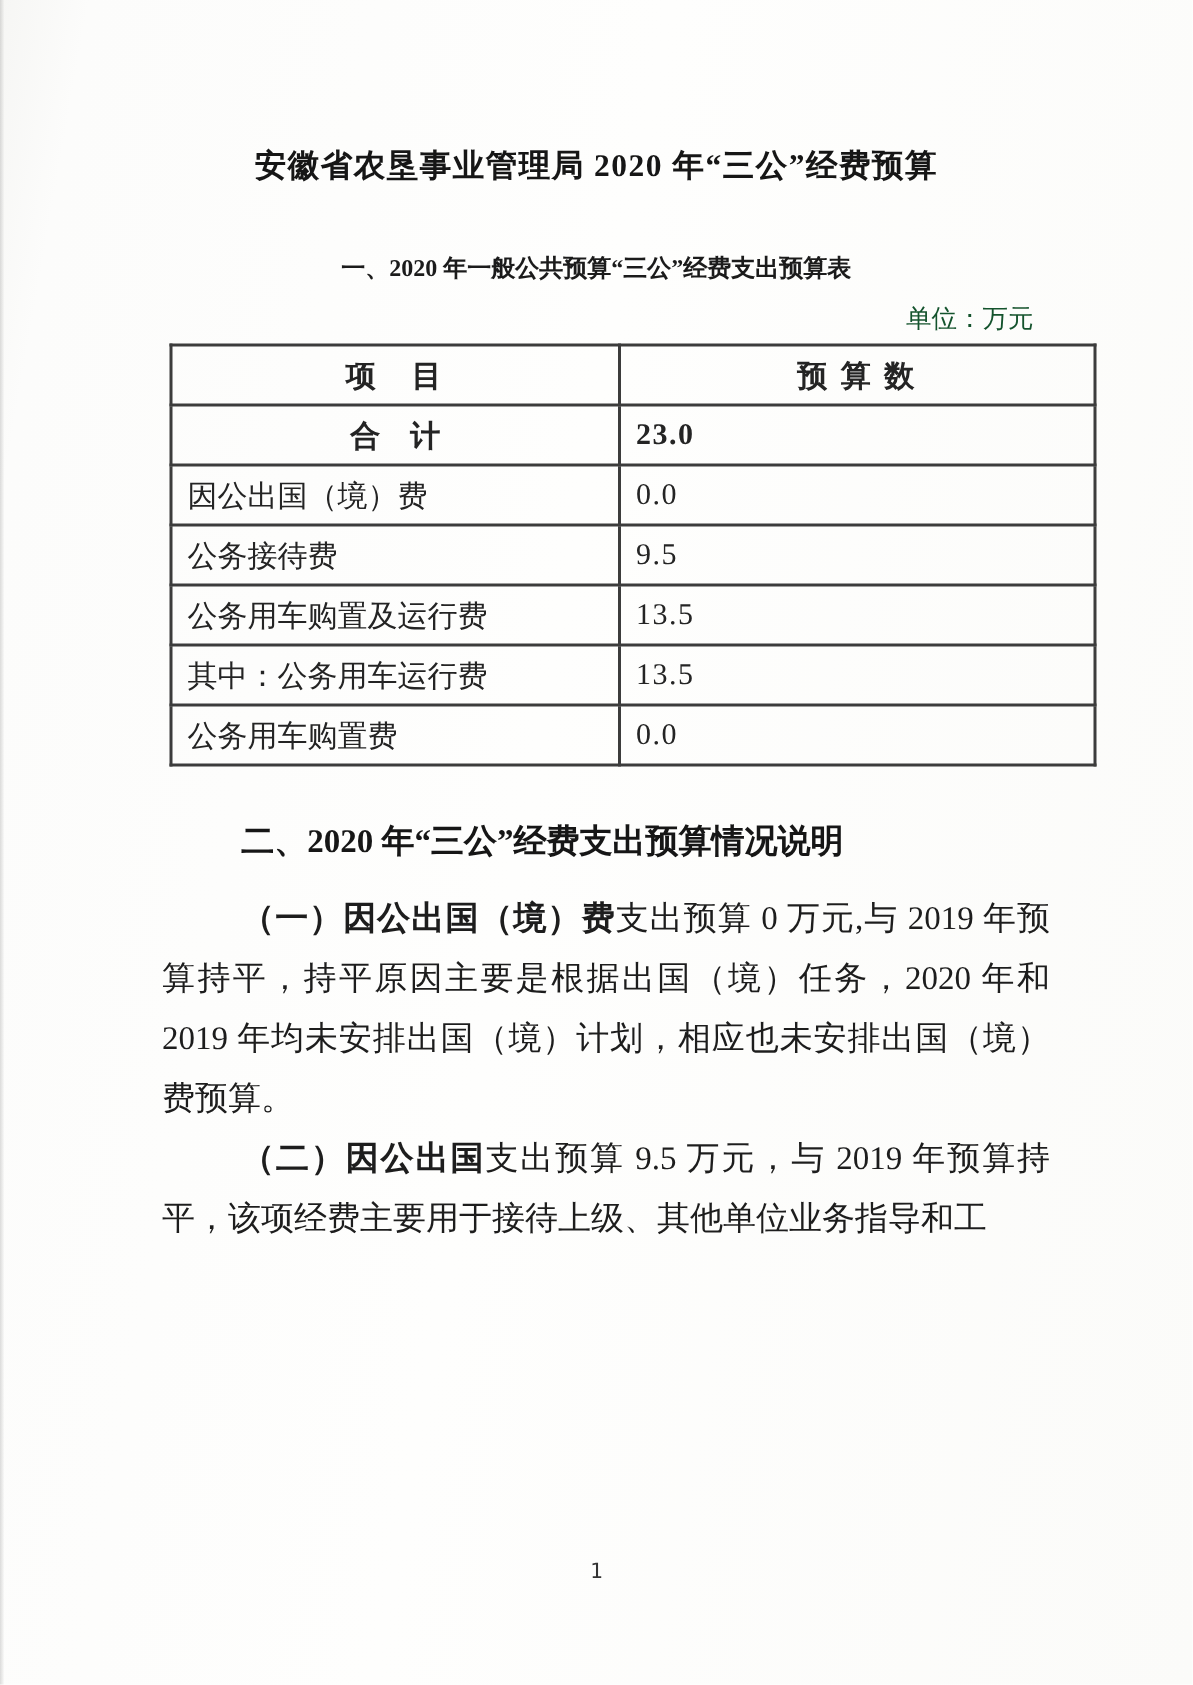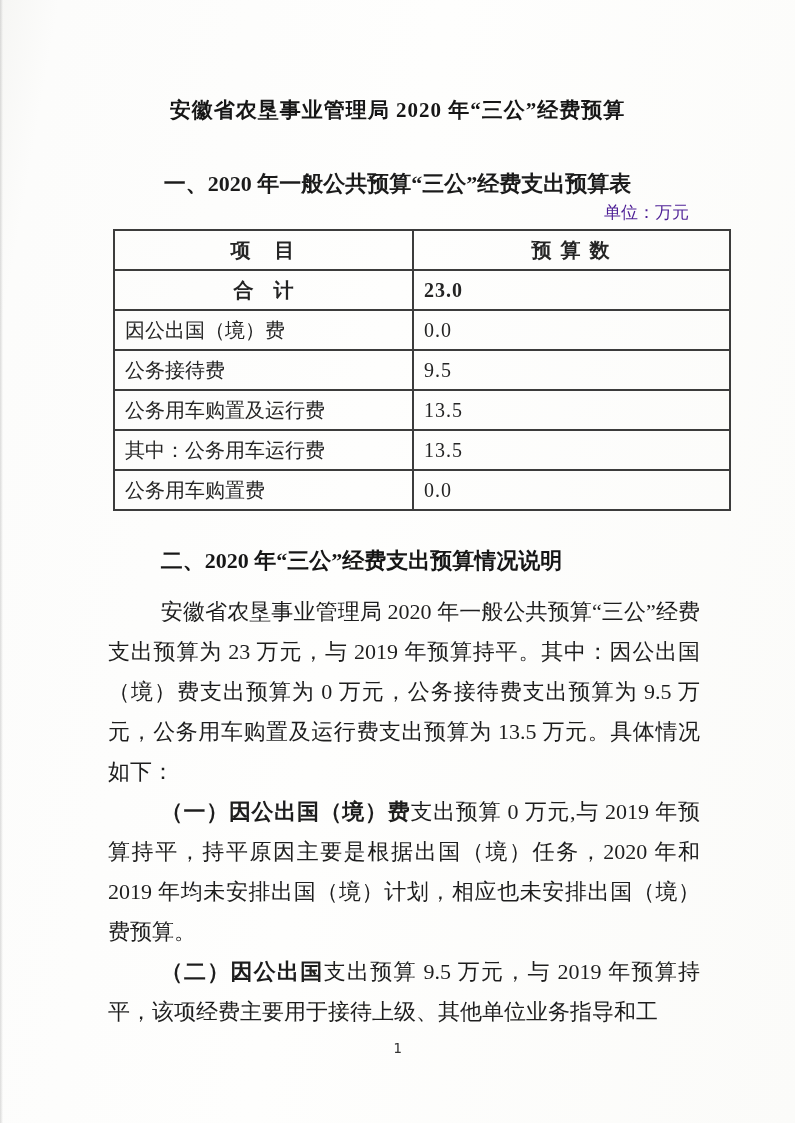--- a/index.html
+++ b/index.html
@@ -31,30 +31,30 @@
     font-weight: bold;
     letter-spacing: 1px;
     color: #161616;
   }
   .s1-heading {
     position: absolute;
     top: 169px;
     left: 0;
     width: 100%;
     text-align: center;
-    font-size: 22px;
+    font-size: 16px;
     font-weight: bold;
     color: #1b1b1b;
   }
   .unit-label {
     position: absolute;
     top: 201px;
     right: 106px;
     font-size: 17px;
-    color: #4c1d95;
+    color: #14532d;
   }
   table.budget-table {
     position: absolute;
     left: 113px;
     top: 229px;
     width: 572px;
     border-collapse: collapse;
     table-layout: fixed;
   }
   table.budget-table td {
@@ -151,18 +151,17 @@
     </tr>
     <tr>
       <td class="item-left indent-2 col-item">公务用车购置费</td>
       <td class="value-cell col-value">0.0</td>
     </tr>
   </tbody>
 </table>
 
 <div class="section2">
   <div class="s2-heading">二、2020 年“三公”经费支出预算情况说明</div>
-  <p class="body-para"><b class="lead"></b><span>安徽省农垦事业管理局 2020 年一般公共预算“三公”经费支出预算为 23 万元，与 2019 年预算持平。其中：因公出国（境）费支出预算为 0 万元，公务接待费支出预算为 9.5 万元，公务用车购置及运行费支出预算为 13.5 万元。具体情况如下：</span></p>
   <p class="body-para"><b class="lead">（一）因公出国（境）费</b><span>支出预算 0 万元,与 2019 年预算持平，持平原因主要是根据出国（境）任务，2020 年和 2019 年均未安排出国（境）计划，相应也未安排出国（境）费预算。</span></p>
   <p class="body-para"><b class="lead">（二）因公出国</b><span>支出预算 9.5 万元，与 2019 年预算持平，该项经费主要用于接待上级、其他单位业务指导和工</span></p>
 </div>
 
 <div class="page-number">1</div>
 
 </body></html>

